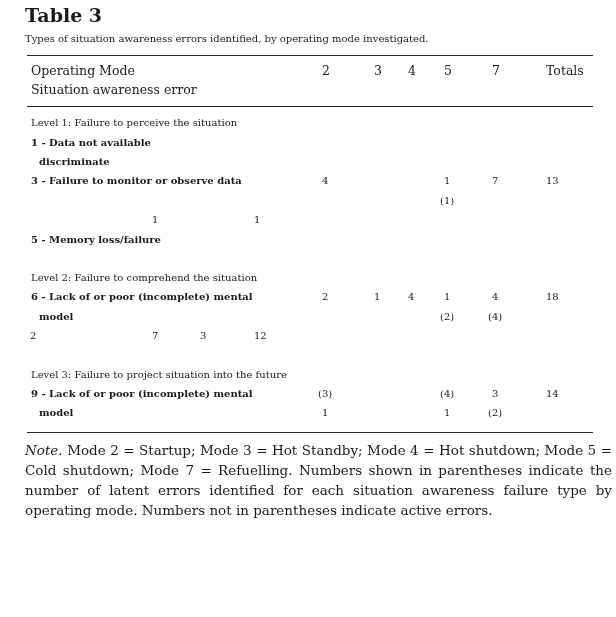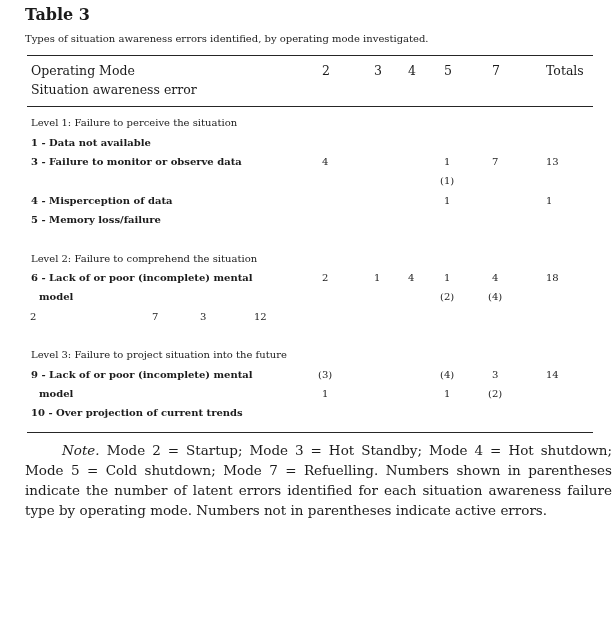--- a/index.html
+++ b/index.html
@@ -3,21 +3,21 @@
 <meta charset="utf-8">
 <style>
   html,body{margin:0;padding:0;}
   body{
     width:616px;height:617px;overflow:hidden;
     background:#ffffff;color:#1b1b1b;
     font-family:"DejaVu Serif", serif;
     -webkit-font-smoothing:antialiased;
   }
   .page{position:relative;padding:6px 4px 0 25px;width:587px;}
-  .title{font-size:16px;font-weight:bold;line-height:18px;margin-bottom:6px;}
+  .title{font-size:19px;font-weight:bold;line-height:18px;margin-bottom:6px;}
   .caption{font-size:10px;line-height:17px;margin-bottom:8px;}
   .tbl{width:566px;margin-left:2px;}
   .rule{border-top:1.5px solid #262626;height:0;}
   .thead{padding:6px 0 7px 0;}
   .hrow{display:flex;align-items:flex-start;font-size:12.5px;line-height:18.6px;}
   .hlabel{width:292px;padding-left:4px;box-sizing:border-box;flex:none;white-space:nowrap;}
   .tbody{padding:6px 0 9px 0;}
   .row{display:flex;font-size:10px;line-height:19.4px;white-space:nowrap;}
   .row.heading{padding-left:4px;}
   .lbl{width:292px;padding-left:4px;box-sizing:border-box;flex:none;font-weight:bold;}
@@ -25,21 +25,21 @@
   .cell{flex:none;box-sizing:border-box;padding-left:3px;text-align:left;}
   .c0{width:52px;}
   .c1{width:34px;}
   .c2{width:36px;}
   .c3{width:48px;}
   .c4{width:54px;}
   .c5{width:60px;}
   .cell.paren{text-indent:-4px;}
   .spacer{height:19px;}
   .note{font-size:13.5px;line-height:20px;text-align:justify;margin-top:7px;width:587px;}
-  .it{font-style:italic;margin-left:37px;}
+  .it{font-style:italic;}
 </style>
 </head>
 <body>
 
 <div class="page">
   <div class="title">Table 3</div>
   <div class="caption">Types of situation awareness errors identified, by operating mode investigated.</div>
 
   <div class="tbl">
     <div class="rule"></div>
@@ -69,20 +69,21 @@
         <div class="row">
           <span class="lbl">1 - Data not available</span>
           <span class="cell c0"></span>
           <span class="cell c1"></span>
           <span class="cell c2"></span>
           <span class="cell c3"></span>
           <span class="cell c4"></span>
           <span class="cell c5"></span>
         </div>
         <div class="row">
+          <span class="lbl indent">discriminate</span>
           <span class="cell c0"></span>
           <span class="cell c1"></span>
           <span class="cell c2"></span>
           <span class="cell c3"></span>
           <span class="cell c4"></span>
           <span class="cell c5"></span>
         </div>
         <div class="row">
           <span class="lbl">3 - Failure to monitor or observe data</span>
           <span class="cell c0">4</span>
@@ -95,21 +96,20 @@
         <div class="row">
           <span class="lbl"></span>
           <span class="cell c0"></span>
           <span class="cell c1"></span>
           <span class="cell c2"></span>
           <span class="cell c3 paren">(1)</span>
           <span class="cell c4"></span>
           <span class="cell c5"></span>
         </div>
         <div class="row">
-          <span class="lbl">4 - Misperception of data</span>
           <span class="cell c0"></span>
           <span class="cell c1"></span>
           <span class="cell c2"></span>
           <span class="cell c3">1</span>
           <span class="cell c4"></span>
           <span class="cell c5">1</span>
         </div>
         <div class="row">
           <span class="lbl">5 - Memory loss/failure</span>
           <span class="cell c0"></span>
@@ -161,21 +161,20 @@
         <div class="row">
           <span class="lbl indent">model</span>
           <span class="cell c0">1</span>
           <span class="cell c1"></span>
           <span class="cell c2"></span>
           <span class="cell c3">1</span>
           <span class="cell c4 paren">(2)</span>
           <span class="cell c5"></span>
         </div>
         <div class="row">
-          <span class="lbl">10 - Over projection of current trends</span>
           <span class="cell c0"></span>
           <span class="cell c1"></span>
           <span class="cell c2"></span>
           <span class="cell c3"></span>
           <span class="cell c4"></span>
           <span class="cell c5"></span>
         </div>
       </div>
 
     <div class="rule"></div>

